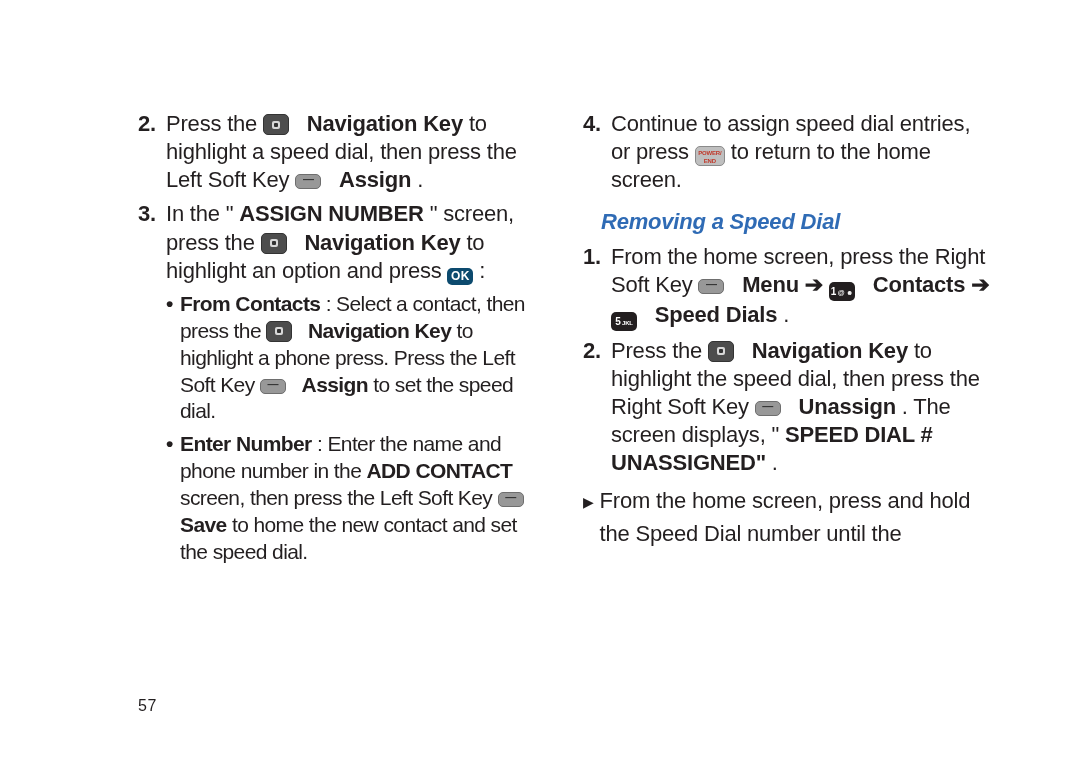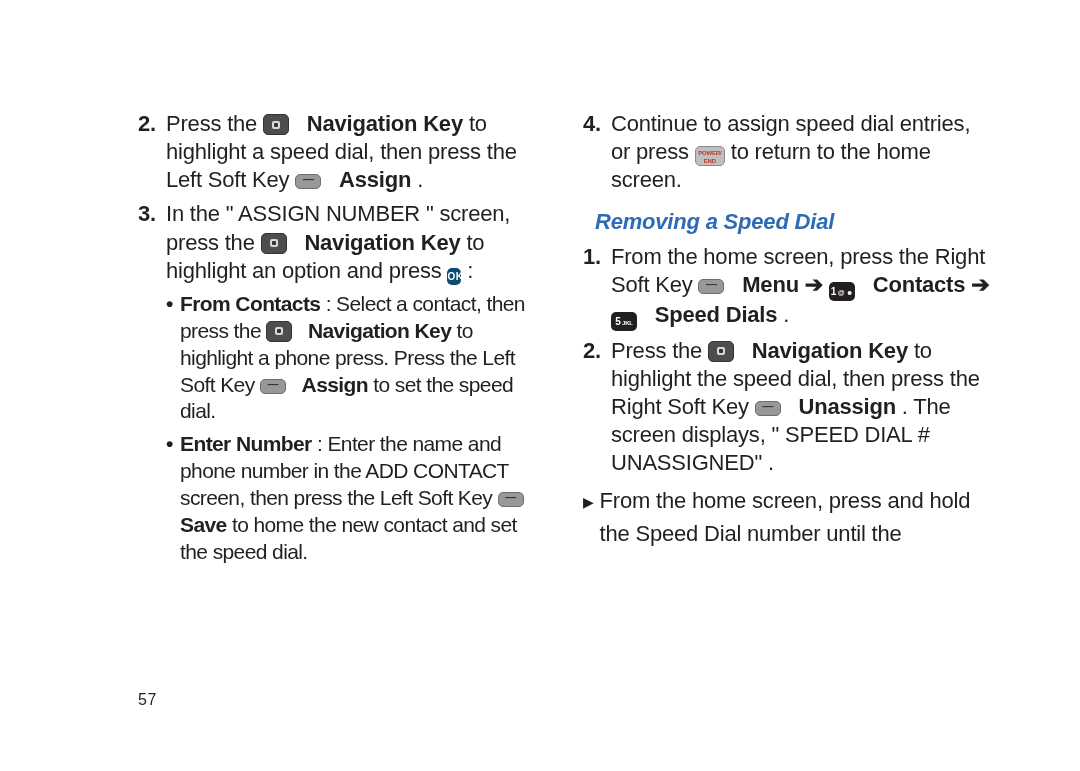--- a/index.html
+++ b/index.html
@@ -41,45 +41,45 @@
     margin-left:0;
     font-size:21px;
     letter-spacing:-0.6px;
   }
   .bullet{
     font-weight:700;
     min-width:14px;
   }
   .sub-item .ol-body{font-stretch:condensed;}
   .b{font-weight:700;}
-  .bcaps{font-weight:400;margin-top:32px;}
+  .bcaps{font-weight:700;margin-top:32px;}
   .subhead{
     font-weight:800;
     font-style:italic;
     color:#2f6bb5;
     font-size:22px;
-    margin:14px 0 6px 12px;
+    margin:14px 0 6px 18px;
     letter-spacing:-0.2px;
   }
   .arrow-item{
     display:flex;
     gap:6px;
     font-size:22px;
     line-height:1.5;
     margin-left:0;
     letter-spacing:-0.2px;
   }
   .tri{
     font-size:14px;
     padding-top:8px;
   }
   .pg{
     position:absolute;
     left:138px;
-    bottom:62px;
+    bottom:56px;
     font-size:16px;
     letter-spacing:0.5px;
   }
   .ic{
     display:inline-block;
     vertical-align:-4px;
     border-radius:5px;
     box-sizing:border-box;
     font-size:10px;
     text-align:center;
@@ -106,23 +106,23 @@
     width:26px;height:15px;
     background:#989898;
     border:1px solid #6e6e6e;
     vertical-align:-2px;
     position:relative;
   }
   .ic-soft::after{
     content:"—";color:#333;font-size:11px;position:absolute;left:0;right:0;top:-3px;
   }
   .ic-ok{
-    width:14px;height:17px;
+    width:26px;height:17px;
     background:#0c4a6e;
-    font-size:10px;line-height:17px;letter-spacing:0.5px;
+    font-size:12px;line-height:17px;letter-spacing:0.5px;
     vertical-align:-2px;
   }
   .ic-end{
     width:30px;height:20px;
     background:#bfbfbf;
     border:1px solid #8a8a8a;
     font-size:6px;line-height:8px;color:#c0392b;
     padding-top:2px;
     vertical-align:-4px;
     font-family:Arial,sans-serif;

